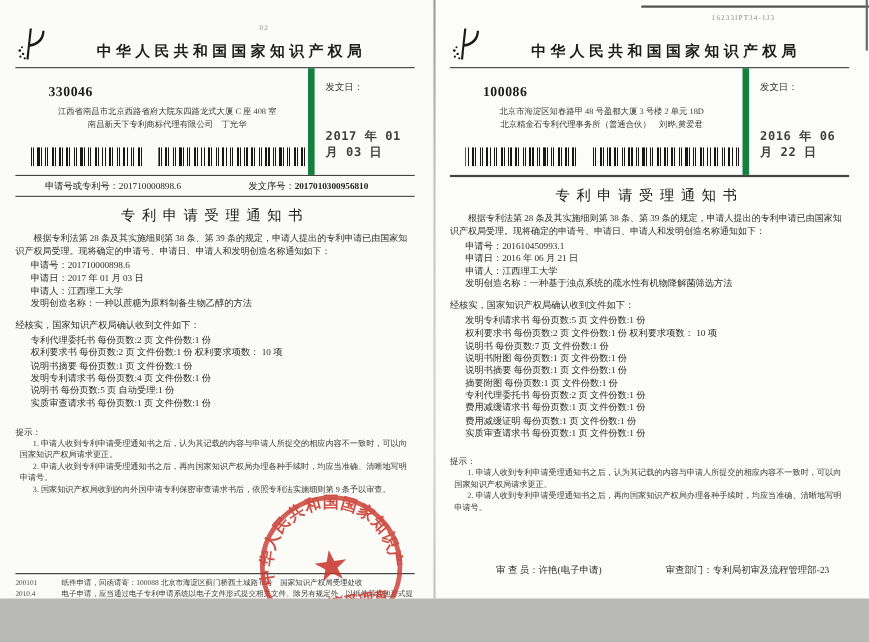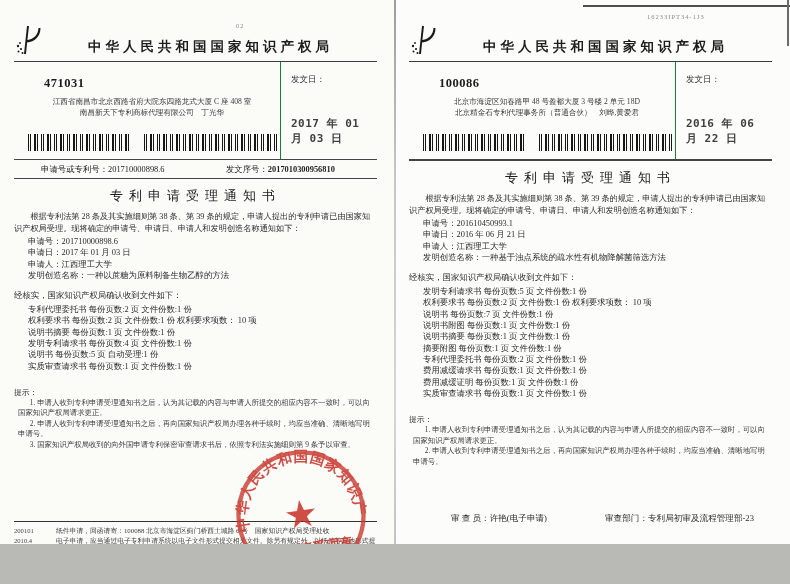--- a/index.html
+++ b/index.html
@@ -17,21 +17,21 @@
   .hrule { border-top:1.4px solid #3c3c3c; margin-top:5px; }
   .corner-mark { position:absolute; font-size:6.5px; color:#8a8a8a; letter-spacing:1px; }
   .doc-left .corner-mark { top:22px; left:236px; }
   .doc-right .corner-mark { top:13px; left:252px; }
 
   
   .addr-row { display:flex; align-items:stretch; }
   .addr-col { flex:1; padding-top:8px; }
   .postal { font-weight:bold; font-size:12.5px; margin:6px 0 5px 30px; letter-spacing:0.5px; color:#1c1c1c; }
   .addr-line { font-size:7.6px; color:#3a3a3a; text-align:center; line-height:11px; padding:0 8px 0 18px; }
-  .date-col { width:118px; border-left:1px solid #15803d; padding:12px 4px 0 10px; }
+  .date-col { width:118px; border-left:6px solid #15803d; padding:12px 4px 0 10px; }
   .date-label { font-size:8.5px; color:#333; }
   .date-value { margin-top:30px; font-size:11px; font-weight:bold; letter-spacing:0.5px;
                 font-family:"DejaVu Sans Mono", monospace; color:#3f3f3f; }
   .barcodes { display:flex; gap:14px; margin:16px 0 8px 14px; }
   .barcode { height:17px; background:repeating-linear-gradient(90deg,#161616 0 1px,#fbfbf8 1px 2px,#161616 2px 3px,#fbfbf8 3px 6px,#161616 6px 8px,#fbfbf8 8px 9px,#161616 9px 10px,#fbfbf8 10px 13px); }
   .bc1 { width:102px; } .bc2 { width:136px; }
 
   
   .hrule2 { border-top:1px solid #444; }
   .appno-row { display:flex; font-size:8.4px; padding:4px 0 3px 14px; color:#222; }
@@ -91,21 +91,21 @@
           <circle cx="4.5" cy="27.5" r="1" fill="#1a1a1a"></circle>
             <circle cx="8.5" cy="29" r="1" fill="#1a1a1a"></circle>
           <circle cx="6" cy="19" r="0.9" fill="#1a1a1a"></circle>
         </svg>
         <div class="hdr-title">中华人民共和国国家知识产权局</div>
       </div>
       <div class="hrule"></div>
 
       <div class="addr-row">
         <div class="addr-col">
-          <div class="postal">471031</div>
+          <div class="postal">330046</div>
           <div class="addr-line">江西省南昌市北京西路省府大院东四路龙式大厦 C 座 408 室</div>
           <div class="addr-line">南昌新天下专利商标代理有限公司　丁光华</div>
           <div class="barcodes">
             <div class="barcode bc1"></div>
             <div class="barcode bc2"></div>
           </div>
         </div>
         <div class="date-col">
           <div class="date-label">发文日：</div>
           <div class="date-value">2017 年 01 月 03 日</div>

